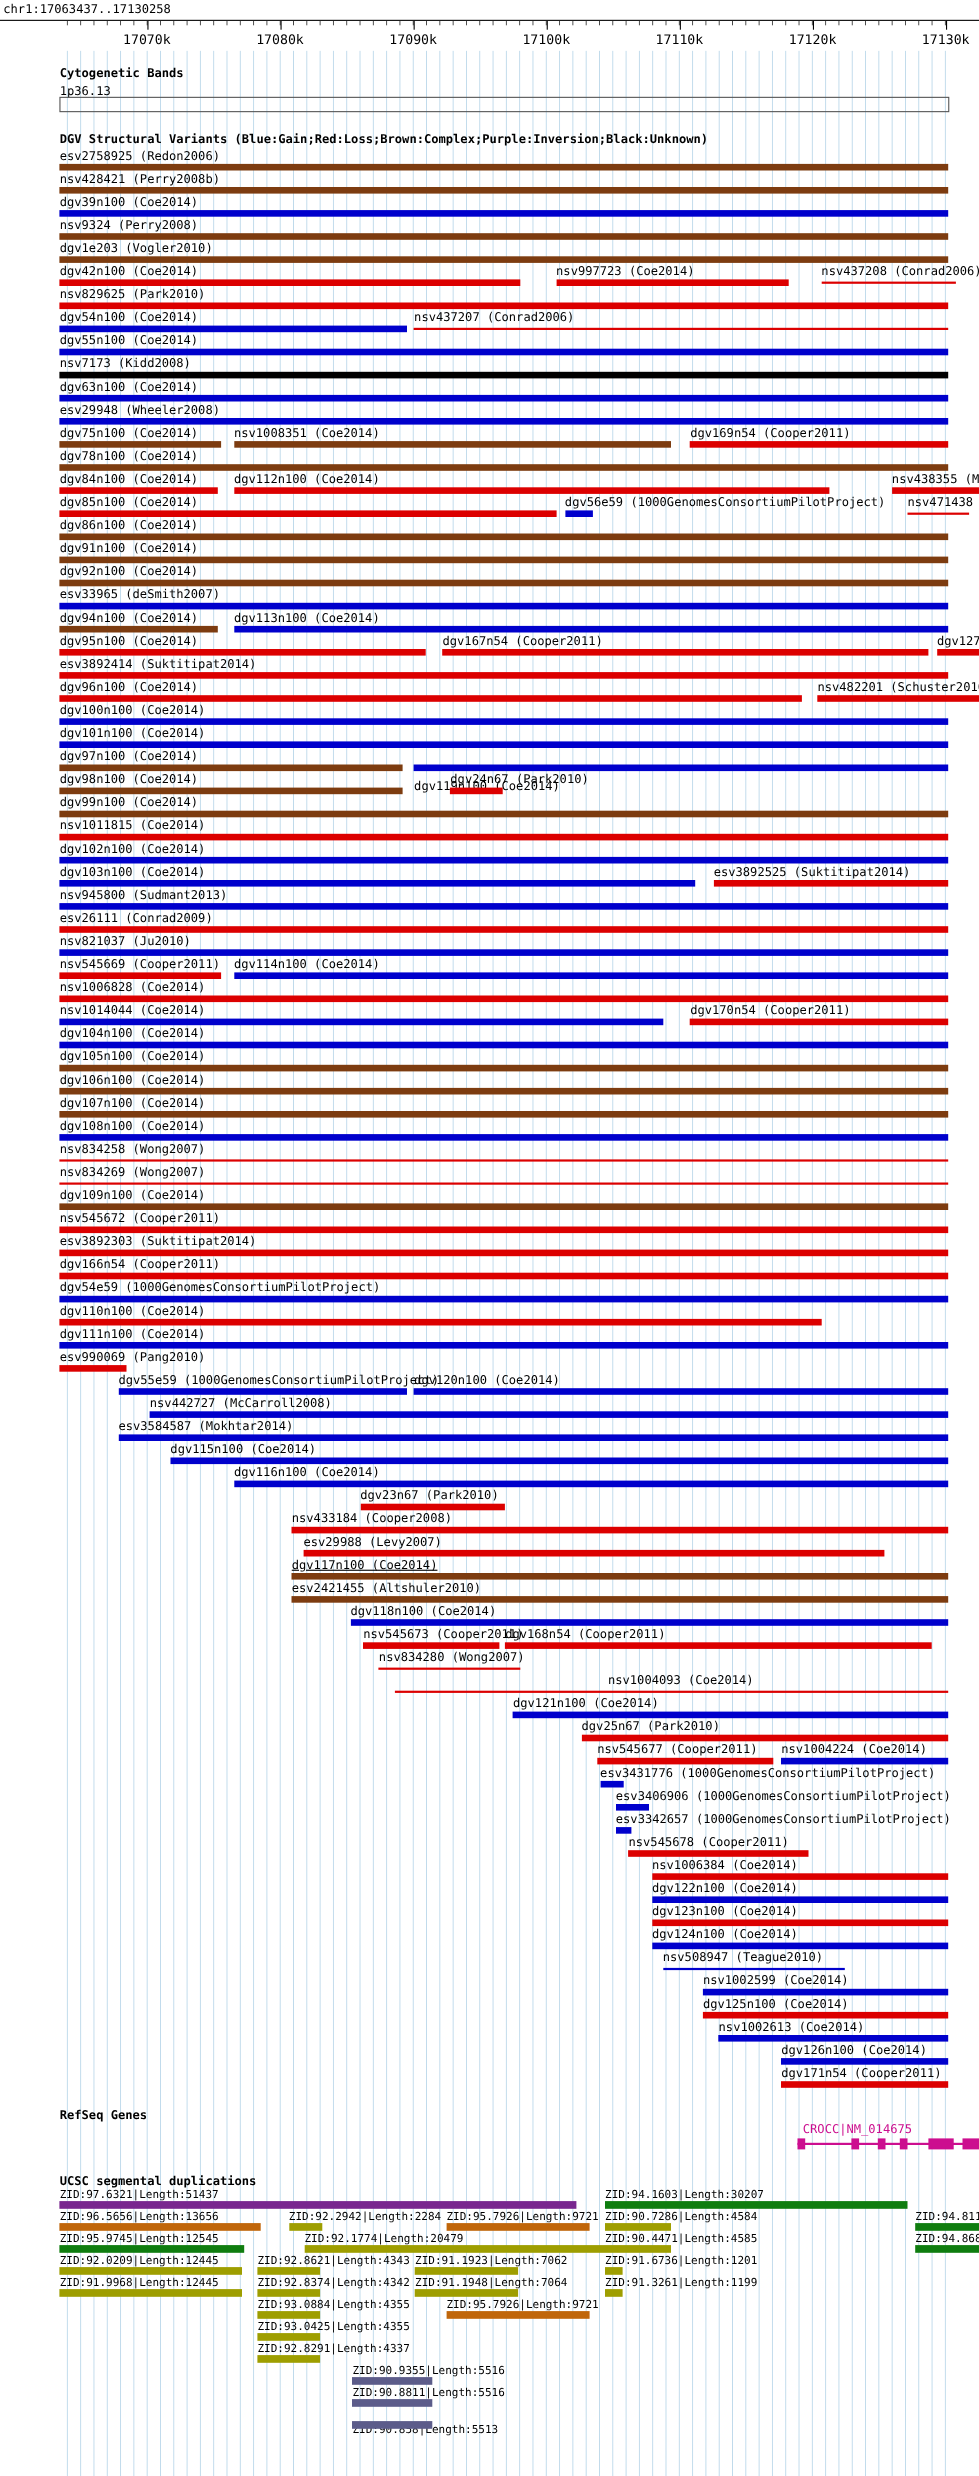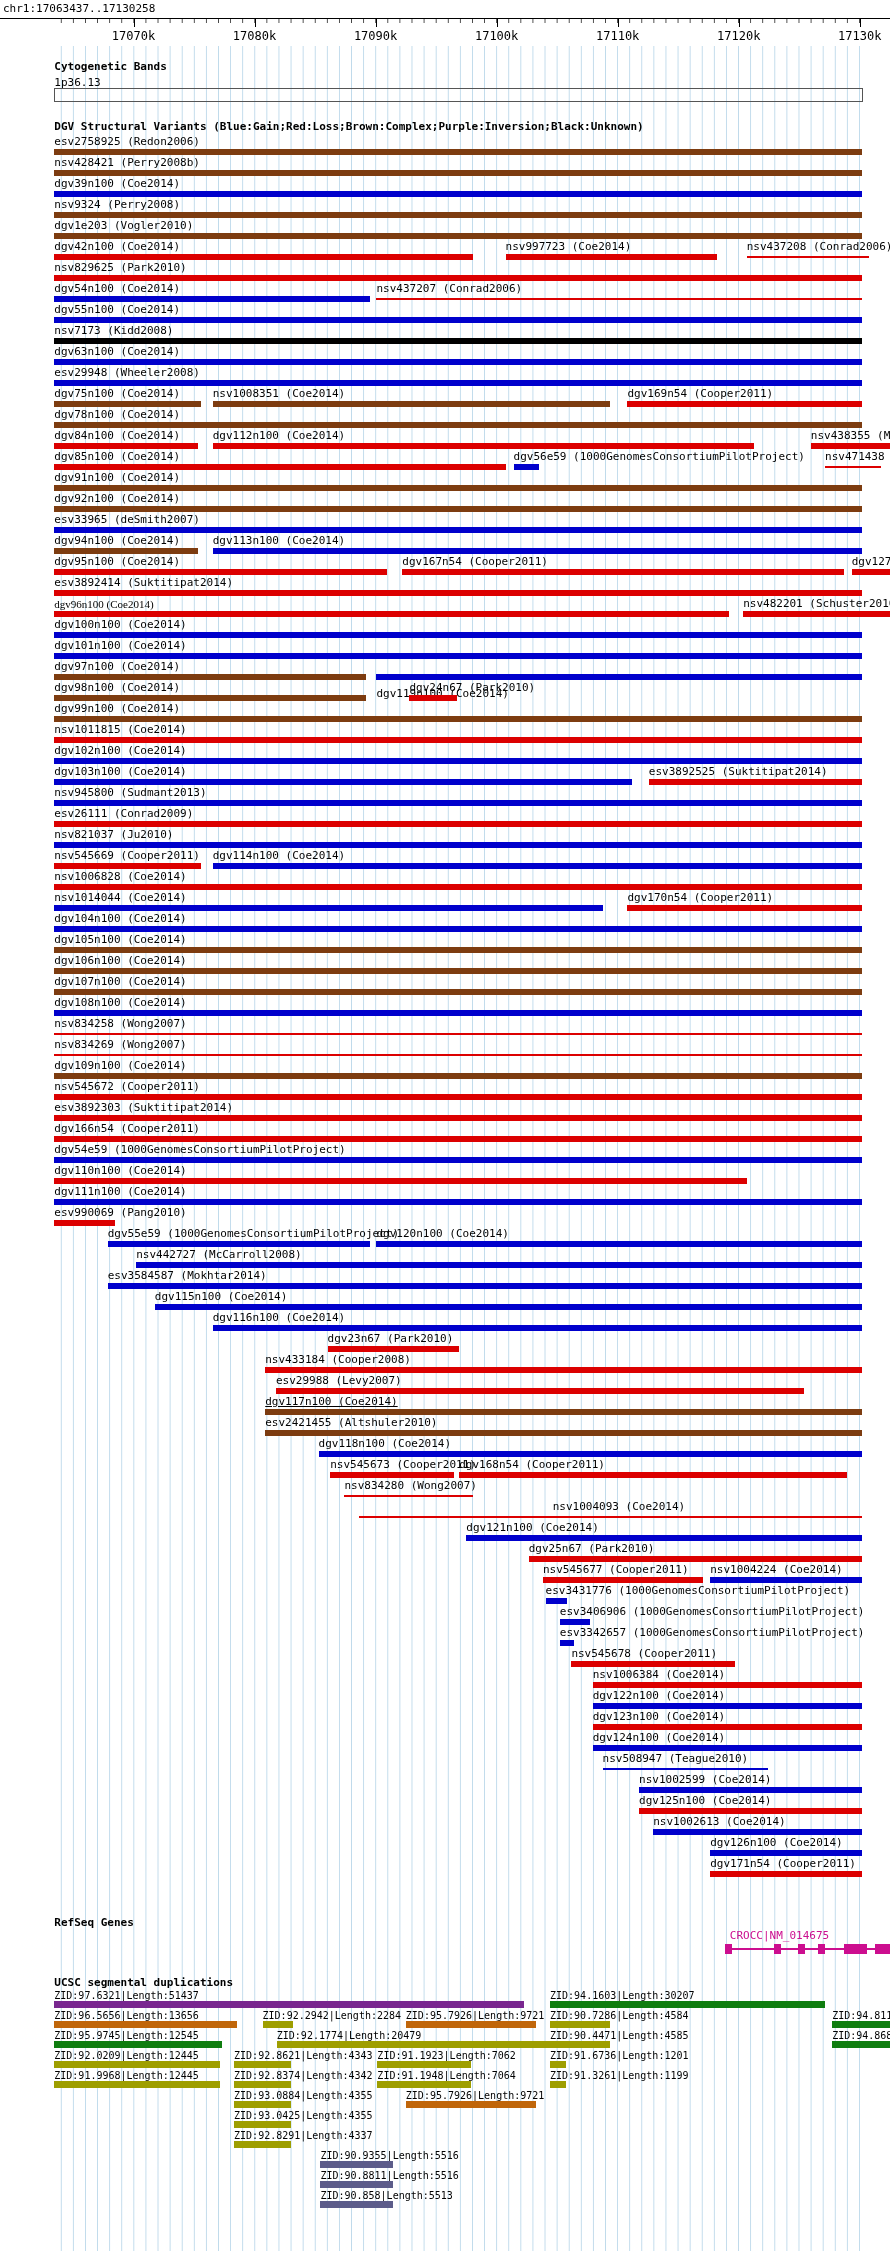--- a/index.html
+++ b/index.html
@@ -150,20 +150,24 @@
       </div>
       <div class="trackrow">
         <div class="item-label" style="left: 6.1%;">dgv85n100 (Coe2014)</div>
         <div class="item-bar" style="left: 6.1%; width: 50.7%; background: rgb(220, 0, 0);"></div>
         <div class="item-label" style="left: 57.7%;">dgv56e59 (1000GenomesConsortiumPilotProject)</div>
         <div class="item-bar" style="left: 57.7%; width: 2.9%; background: rgb(0, 0, 204);"></div>
         <div class="item-label" style="left: 92.7%;">nsv471438 (Conrad2009)</div>
         <div class="item-bar thin" style="left: 92.7%; width: 6.3%; background: rgb(220, 0, 0);"></div>
       </div>
       <div class="trackrow">
+        <div class="item-label" style="left: 6.1%;">dgv86n100 (Coe2014)</div>
+        <div class="item-bar" style="left: 6.1%; width: 90.7%; background: rgb(125, 60, 16);"></div>
+      </div>
+      <div class="trackrow">
         <div class="item-label" style="left: 6.1%;">dgv91n100 (Coe2014)</div>
         <div class="item-bar" style="left: 6.1%; width: 90.7%; background: rgb(125, 60, 16);"></div>
       </div>
       <div class="trackrow">
         <div class="item-label" style="left: 6.1%;">dgv92n100 (Coe2014)</div>
         <div class="item-bar" style="left: 6.1%; width: 90.7%; background: rgb(125, 60, 16);"></div>
       </div>
       <div class="trackrow">
         <div class="item-label" style="left: 6.1%;">esv33965 (deSmith2007)</div>
         <div class="item-bar" style="left: 6.1%; width: 90.7%; background: rgb(0, 0, 204);"></div>
@@ -180,21 +184,21 @@
         <div class="item-label" style="left: 45.2%;">dgv167n54 (Cooper2011)</div>
         <div class="item-bar" style="left: 45.2%; width: 49.6%; background: rgb(220, 0, 0);"></div>
         <div class="item-label" style="left: 95.7%;">dgv127n100 (Coe2014)</div>
         <div class="item-bar" style="left: 95.7%; width: 4.3%; background: rgb(220, 0, 0);"></div>
       </div>
       <div class="trackrow">
         <div class="item-label" style="left: 6.1%;">esv3892414 (Suktitipat2014)</div>
         <div class="item-bar" style="left: 6.1%; width: 90.7%; background: rgb(220, 0, 0);"></div>
       </div>
       <div class="trackrow">
-        <div class="item-label" style="left: 6.1%; font-family: Liberation Serif, serif;">dgv96n100 (Coe2014)</div>
+        <div class="item-label" style="left: 6.1%;">dgv96n100 (Coe2014)</div>
         <div class="item-bar" style="left: 6.1%; width: 75.8%; background: rgb(220, 0, 0);"></div>
         <div class="item-label" style="left: 83.5%;">nsv482201 (Schuster2010)</div>
         <div class="item-bar" style="left: 83.5%; width: 16.5%; background: rgb(220, 0, 0);"></div>
       </div>
       <div class="trackrow">
         <div class="item-label" style="left: 6.1%;">dgv100n100 (Coe2014)</div>
         <div class="item-bar" style="left: 6.1%; width: 90.7%; background: rgb(0, 0, 204);"></div>
       </div>
       <div class="trackrow">
         <div class="item-label" style="left: 6.1%;">dgv101n100 (Coe2014)</div>
@@ -528,17 +532,17 @@
       </div>
       <div class="trackrow">
         <div class="item-label" style="left: 36%;">ZID:90.9355|Length:5516</div>
         <div class="item-bar" style="left: 36%; width: 8.2%; background: rgb(92, 92, 138);"></div>
       </div>
       <div class="trackrow">
         <div class="item-label" style="left: 36%;">ZID:90.8811|Length:5516</div>
         <div class="item-bar" style="left: 36%; width: 8.2%; background: rgb(92, 92, 138);"></div>
       </div>
       <div class="trackrow">
-        <div class="item-label" style="left: 36%;">ZID:90.858|Length:5513</div>
+        <div class="item-label" style="left: 36%; margin-top: 14px;">ZID:90.858|Length:5513</div>
         <div class="item-bar" style="left: 36%; width: 8.2%; background: rgb(92, 92, 138);"></div>
       </div>
     </div>
 </div>
 
 </body></html>

